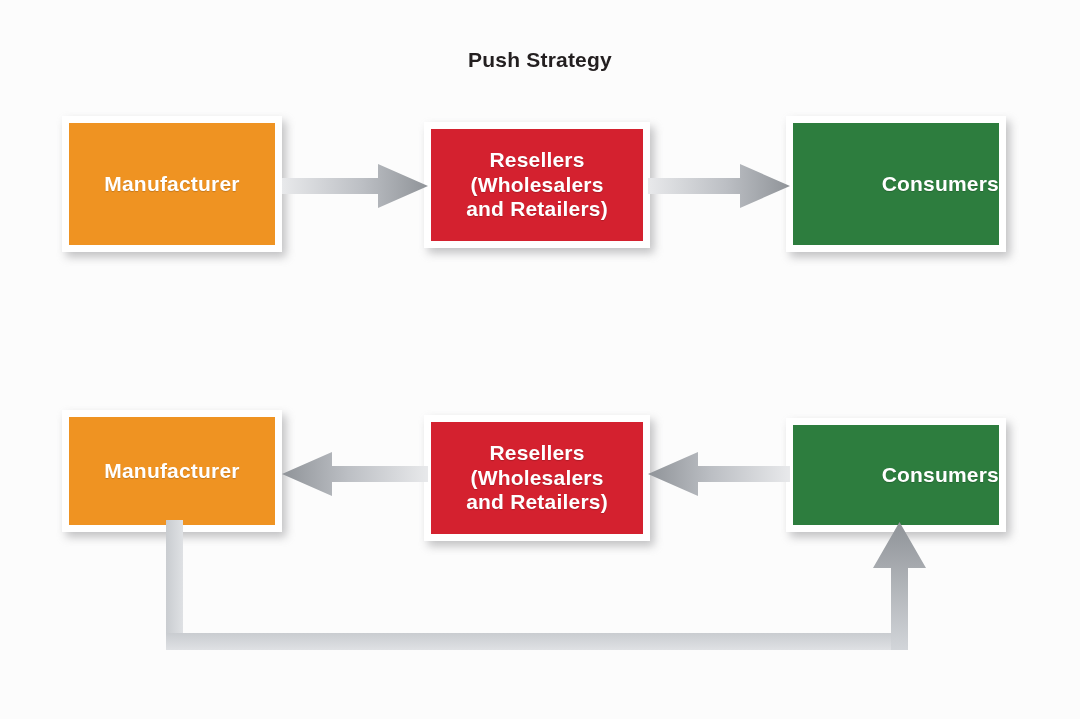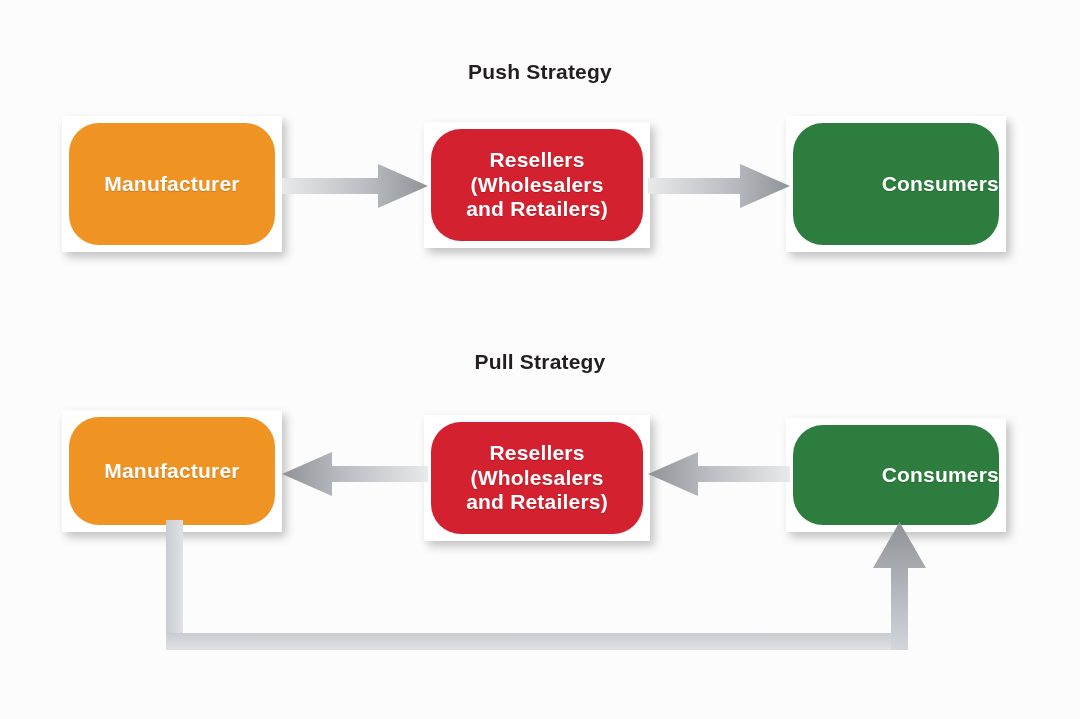--- a/index.html
+++ b/index.html
@@ -22,21 +22,21 @@
   .section-title {
     position: absolute;
     width: 100%;
     left: 0;
     text-align: center;
     font-size: 21px;
     font-weight: bold;
     color: #231f20;
     letter-spacing: 0.2px;
   }
-  #push-title { top: 60px; }
+  #push-title { top: 48px; }
   #pull-title { top: 350px; }
 
   
   .node {
     position: absolute;
     box-sizing: border-box;
     background: #ffffff;          
     padding: 7px;
     filter: drop-shadow(4px 5px 5px rgba(120,120,125,0.45));
   }
@@ -47,21 +47,20 @@
     display: flex;
     align-items: center;
     justify-content: center;
     text-align: center;
     color: #ffffff;
     font-weight: bold;
     font-size: 21px;
     line-height: 1.18;
     letter-spacing: 0.2px;
     text-shadow: 0 1px 1px rgba(0,0,0,0.18);
-    border-radius: 30px;
   }
   .fill.orange { background: #ef9322; }
   .fill.red    { background: #d4212f; }
   .fill.green  { background: #2d7d3e; justify-content: flex-end; }
 
   
   #push-manufacturer { left: 62px;  top: 116px; width: 220px; height: 136px; }
   #push-resellers    { left: 424px; top: 122px; width: 226px; height: 126px; }
   #push-consumers    { left: 786px; top: 116px; width: 220px; height: 136px; }
   
@@ -128,21 +127,20 @@
         <linearGradient id="gr-right-2" x1="0" y1="0" x2="1" y2="0">
           <stop offset="0%" stop-color="#e8e9eb"></stop>
           <stop offset="55%" stop-color="#bcbfc4"></stop>
           <stop offset="100%" stop-color="#8f9398"></stop>
         </linearGradient>
       </defs>
       <path d="M0,18 L92,18 L92,4 L142,26 L92,48 L92,34 L0,34 Z" fill="url(#gr-right-2)"></path>
     </svg>
   </div>
 
-  <div class="section-title" id="pull-title">Pull Strategy</div>
 
   <div class="node" id="pull-manufacturer">
     <div class="fill orange">
       <span>Manufacturer</span>
     </div>
   </div>
 
   <div class="node" id="pull-resellers">
     <div class="fill red">
       <span>

